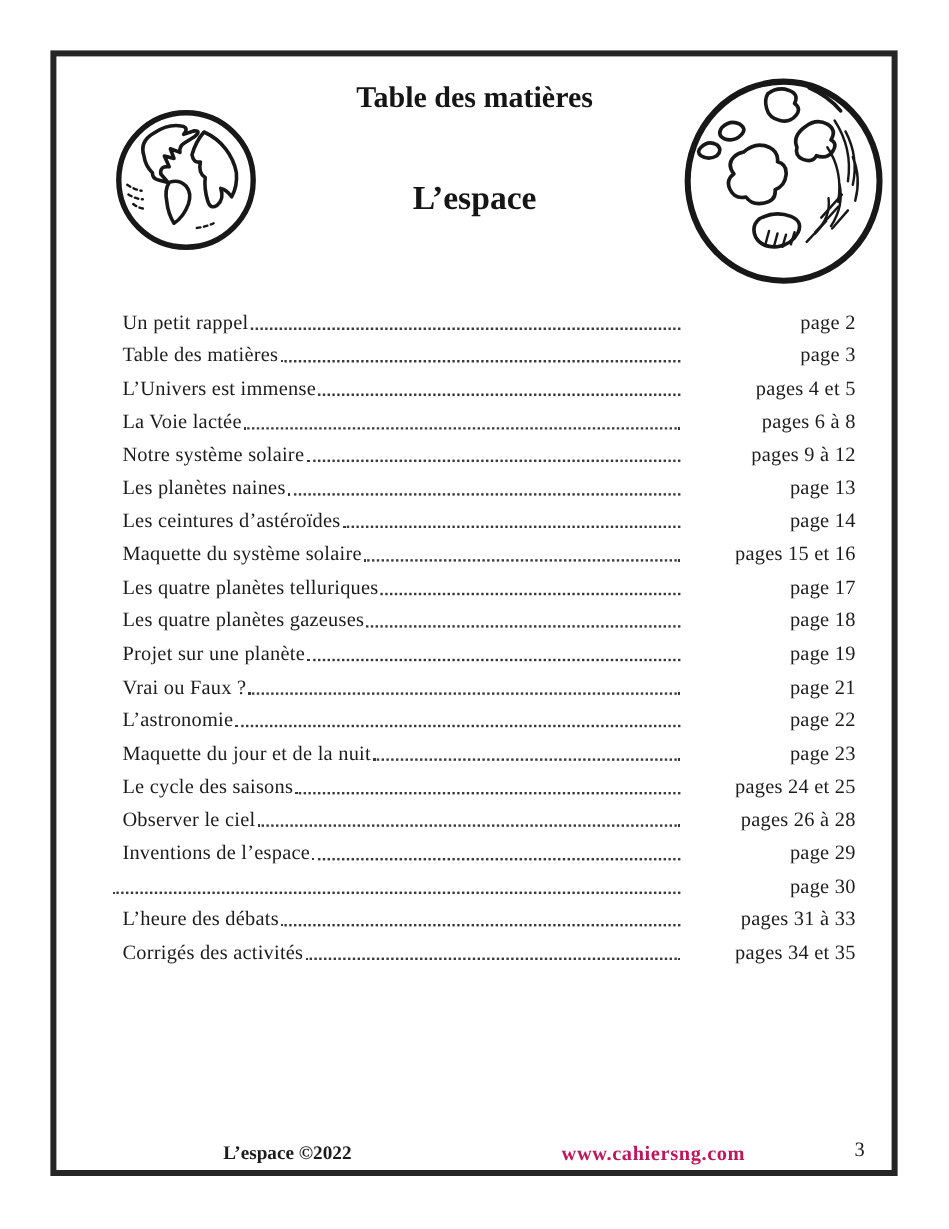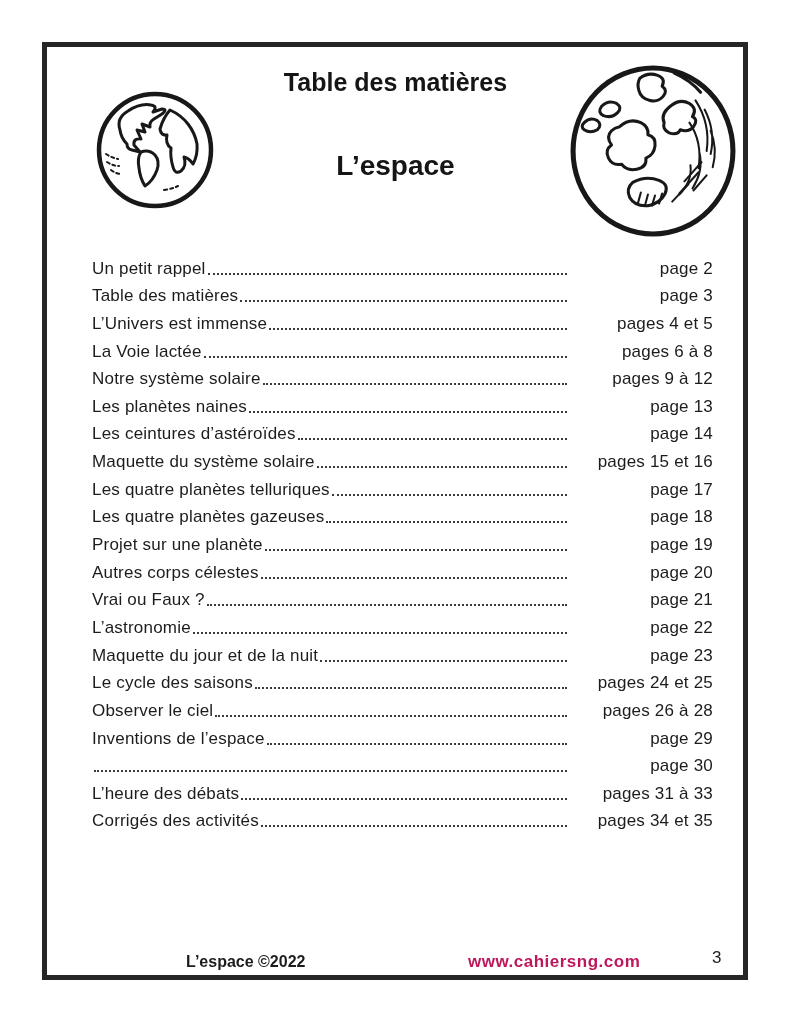--- a/index.html
+++ b/index.html
@@ -1,18 +1,18 @@
 <!DOCTYPE html>
 <html lang="fr"><head>
 <meta charset="utf-8">
 <style>
   html,body{margin:0;padding:0;background:#fff;}
   .stage{
     position:relative;width:791px;height:1024px;background:#fff;
-    font-family:Liberation Sans, sans-serif;color:#1c1c1c;overflow:hidden;
+    font-family:Liberation Serif, serif;color:#1c1c1c;overflow:hidden;
   }
   .frame{
     position:absolute;left:42px;top:42px;width:706px;height:938px;
     box-sizing:border-box;border:5px solid #262626;background:#fff;
   }
   .illus{position:absolute;}
   .illus svg{display:block;width:100%;height:100%;}
   .earth{left:94px;top:87px;width:122px;height:124px;}
   .moon{left:567px;top:61px;width:172px;height:178px;}
   .title{
@@ -23,21 +23,21 @@
     position:absolute;left:0;top:150px;width:791px;text-align:center;
     font-size:28px;font-weight:bold;color:#151515;
   }
   .toc{
     position:absolute;left:92px;top:251px;width:621px;
   }
   .toc-row{
     display:flex;align-items:flex-end;height:27.65px;
     font-size:17px;white-space:nowrap;
   }
-  .toc-label{flex:0 0 auto;letter-spacing:0.2px;}
+  .toc-label{flex:0 0 auto;letter-spacing:0.2px;margin-left:10px;}
   .toc-dots{
     flex:1 1 auto;min-width:12px;
     border-bottom:2px dotted #3a3a3a;
     margin:0 6px 4px 2px;
   }
   .toc-pages{flex:0 0 140px;letter-spacing:0.2px;text-align:right;}
   .footer-copyright{
     position:absolute;left:186px;top:953px;font-size:16px;font-weight:bold;
   }
   .footer-website{
@@ -135,25 +135,20 @@
         <span class="toc-label">Les quatre planètes gazeuses</span>
         <span class="toc-dots"></span>
         <span class="toc-pages">page 18</span>
       </div>
       <div class="toc-row">
         <span class="toc-label">Projet sur une planète</span>
         <span class="toc-dots"></span>
         <span class="toc-pages">page 19</span>
       </div>
       <div class="toc-row">
-        <span class="toc-label">Autres corps célestes</span>
-        <span class="toc-dots"></span>
-        <span class="toc-pages">page 20</span>
-      </div>
-      <div class="toc-row">
         <span class="toc-label">Vrai ou Faux ?</span>
         <span class="toc-dots"></span>
         <span class="toc-pages">page 21</span>
       </div>
       <div class="toc-row">
         <span class="toc-label">L’astronomie</span>
         <span class="toc-dots"></span>
         <span class="toc-pages">page 22</span>
       </div>
       <div class="toc-row">

